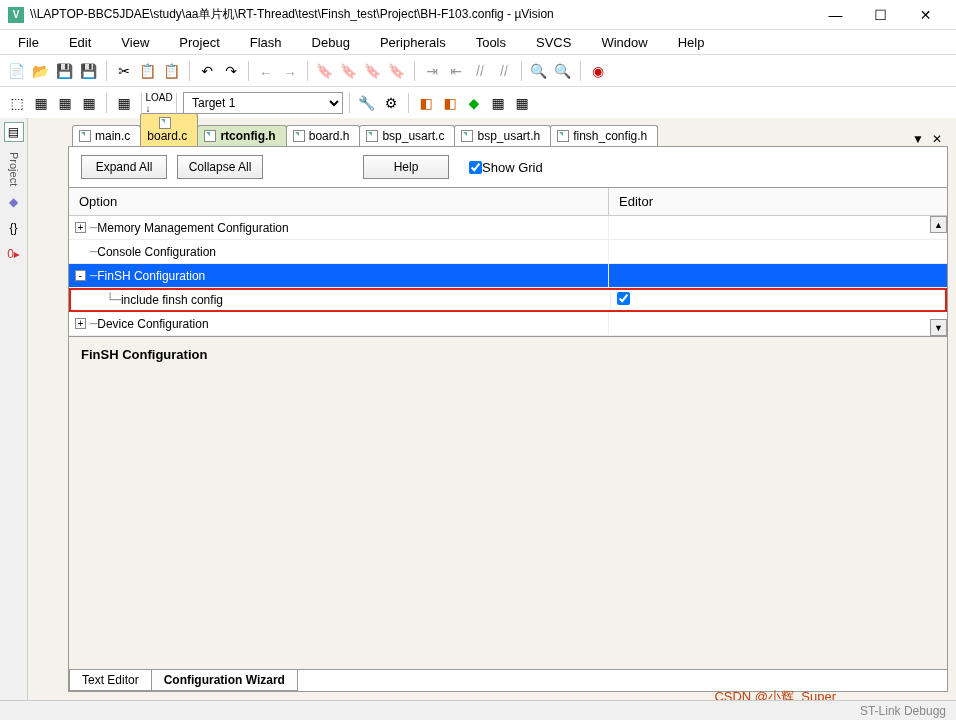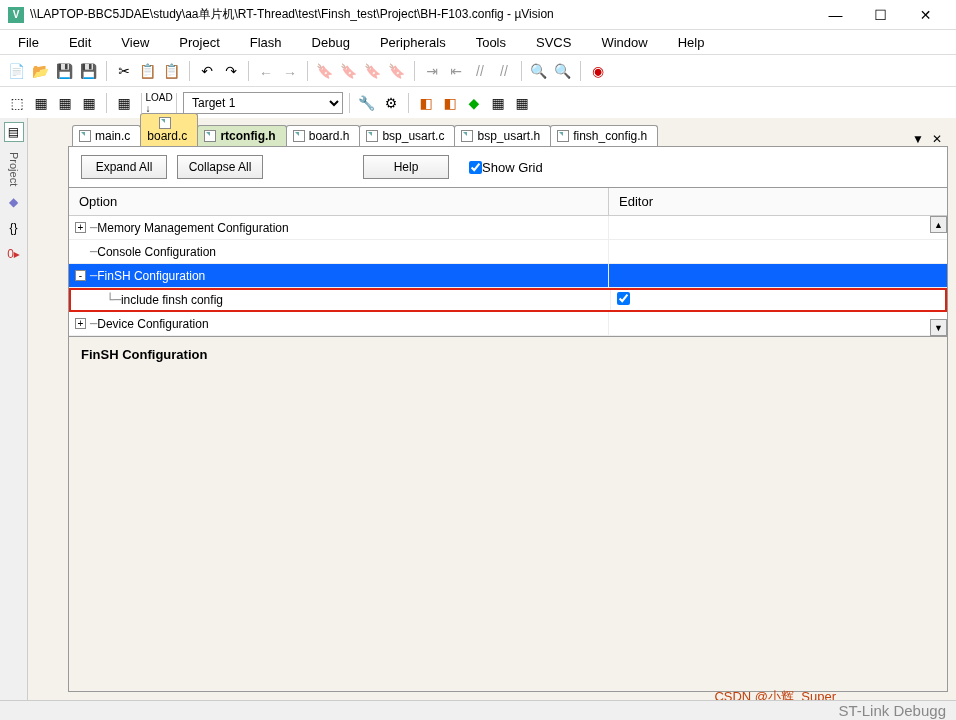--- a/index.html
+++ b/index.html
@@ -51,21 +51,21 @@
 .highlight-box { border: 2px solid #d21; }
 .cfg-desc { padding: 10px 12px; font-weight: bold; font-size: 13px; background: #f5f2ec; flex: 1; }
 .bottom-tabs { display: flex; border-top: 1px solid #999; }
 .btab { padding: 3px 12px; border: 1px solid #999; border-top: none; margin-right: -1px; background: #fff; cursor: pointer; font-size: 12px; }
 .btab.active { font-weight: bold; background: #fdfdfd; }
 .build-output { border-top: 2px solid #999; }
 .bo-title { display: flex; align-items: center; padding: 2px 6px; background: #eee; font-size: 12px; }
 .bo-title .spacer { flex: 1; }
 .bo-title .pin, .bo-title .x { width: 16px; height: 16px; display: flex; align-items: center; justify-content: center; cursor: pointer; font-size: 11px; }
 .bo-title .x { background: #d04030; color: #fff; margin-left: 4px; }
-.statusbar { height: 20px; background: #f0f0f0; border-top: 1px solid #ccc; display: flex; align-items: center; font-size: 15px; color: #888; padding: 0 10px; position: absolute; bottom: 0; left: 0; right: 0; }
+.statusbar { height: 20px; background: #f0f0f0; border-top: 1px solid #ccc; display: flex; align-items: center; font-size: 12px; color: #888; padding: 0 10px; position: absolute; bottom: 0; left: 0; right: 0; }
 .statusbar .right { margin-left: auto; }
 .watermark { position: absolute; bottom: 14px; right: 120px; color: #c2410c; font-size: 13px; pointer-events: none; }
 </style>
 </head>
 <body>
 
 <div class="titlebar">
   <span class="app-icon">V</span>
   <span class="title">\\LAPTOP-BBC5JDAE\study\aa单片机\RT-Thread\test\Finsh_test\Project\BH-F103.config - µVision</span>
   <span class="winbtn">—</span>
@@ -242,20 +242,24 @@
               <span class="treebtn">+</span>
               <span class="treeline">─</span>
               <span>Device Configuration</span>
             </div>
           <div class="val"></div>
         </div>
 
         <div class="scroll-dn">▼</div>
       </div>
       <div class="cfg-desc">FinSH Configuration</div>
+      <div class="bottom-tabs">
+        <div class="btab">Text Editor</div>
+        <div class="btab active">Configuration Wizard</div>
+      </div>
     </div>
   </div>
 </div>
 
 <div class="build-output">
   <div class="bo-title">
     <span>Build Output</span>
     <span class="spacer"></span>
     <span class="pin">📌</span>
     <span class="x">✕</span>

